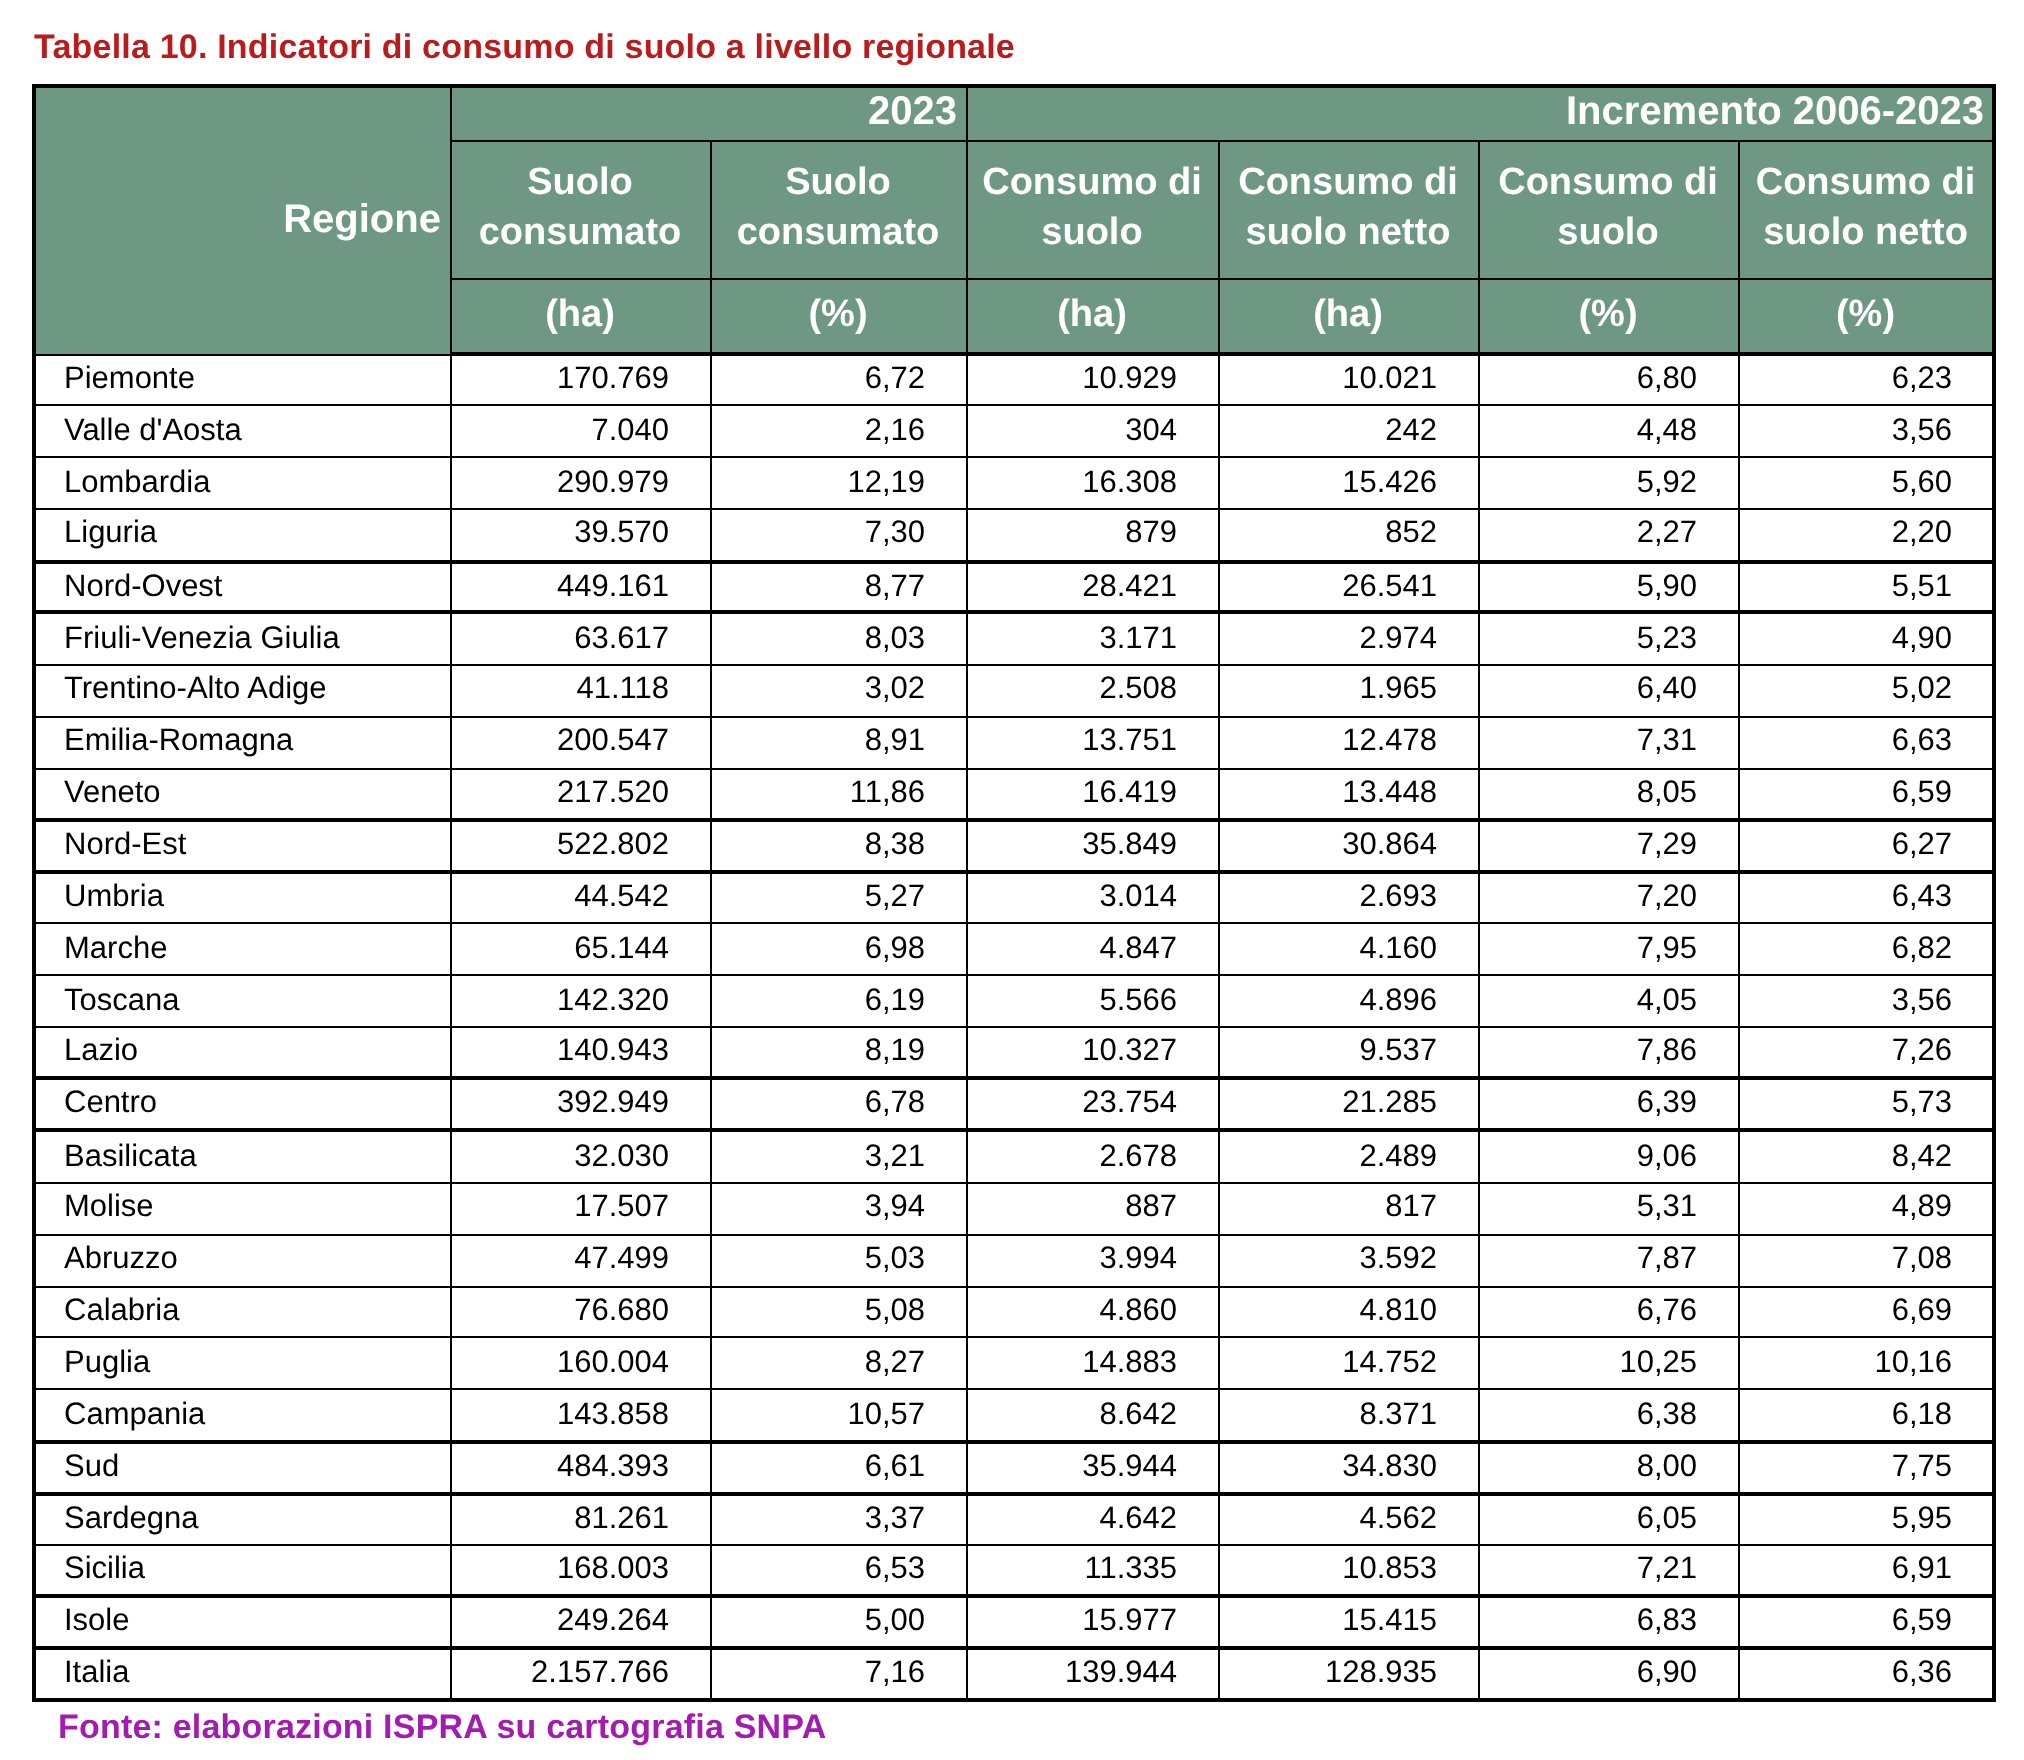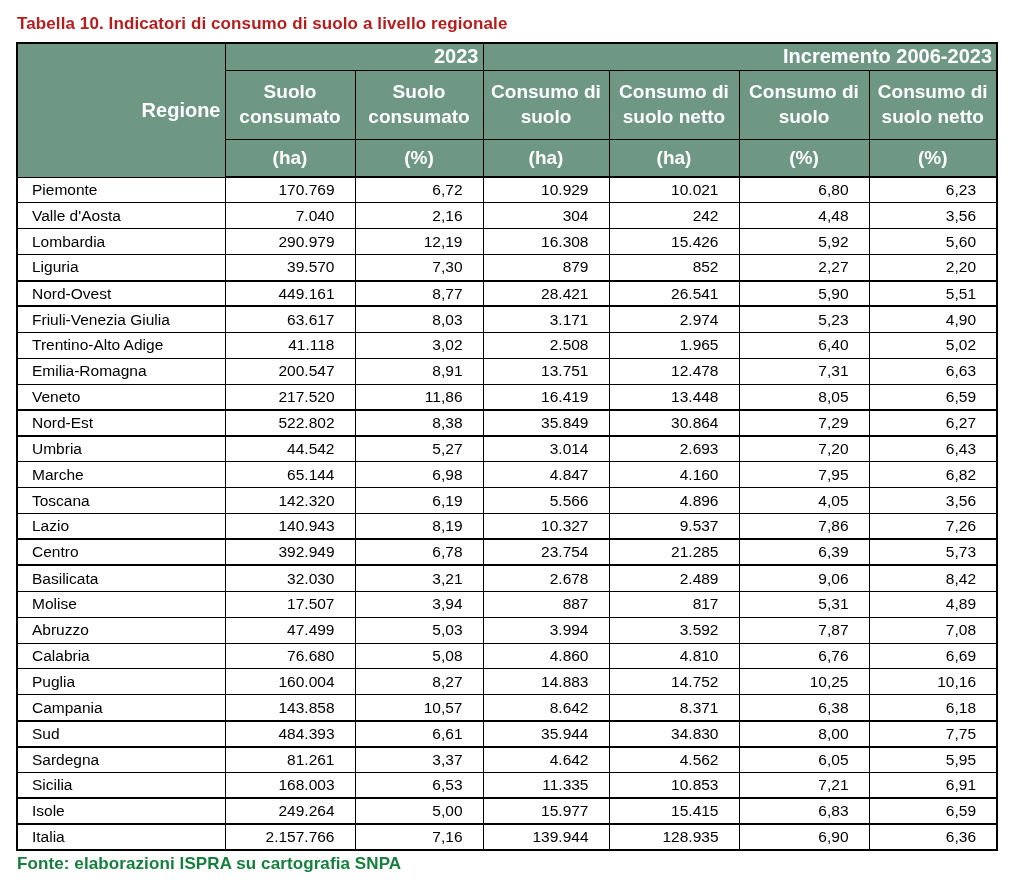--- a/index.html
+++ b/index.html
@@ -42,22 +42,22 @@
     font-size: 15.5px;
     color: #000;
     padding: 0;
     vertical-align: middle;
     white-space: nowrap;
   }
   tbody td.region { text-align: left; padding-left: 14px; }
   tbody td.num { text-align: right; padding-right: 20px; }
   tbody tr.agg td { font-weight: normal; border-top: 2px solid var(--border); border-bottom: 2px solid var(--border); }
   .source {
-    font-size: 17px; font-weight: bold; color: #15803d;
-    margin: 3px 0 0 1px; letter-spacing: 0.1px;
+    font-size: 17px; font-weight: bold; color: #a21caf;
+    margin: 3px 0 0 13px; letter-spacing: 0.1px;
   }
 </style>
 </head>
 <body>
 
 <div class="page">
   <div class="title">Tabella 10. Indicatori di consumo di suolo a livello regionale</div>
 
   <table class="data-table">
     <colgroup>

